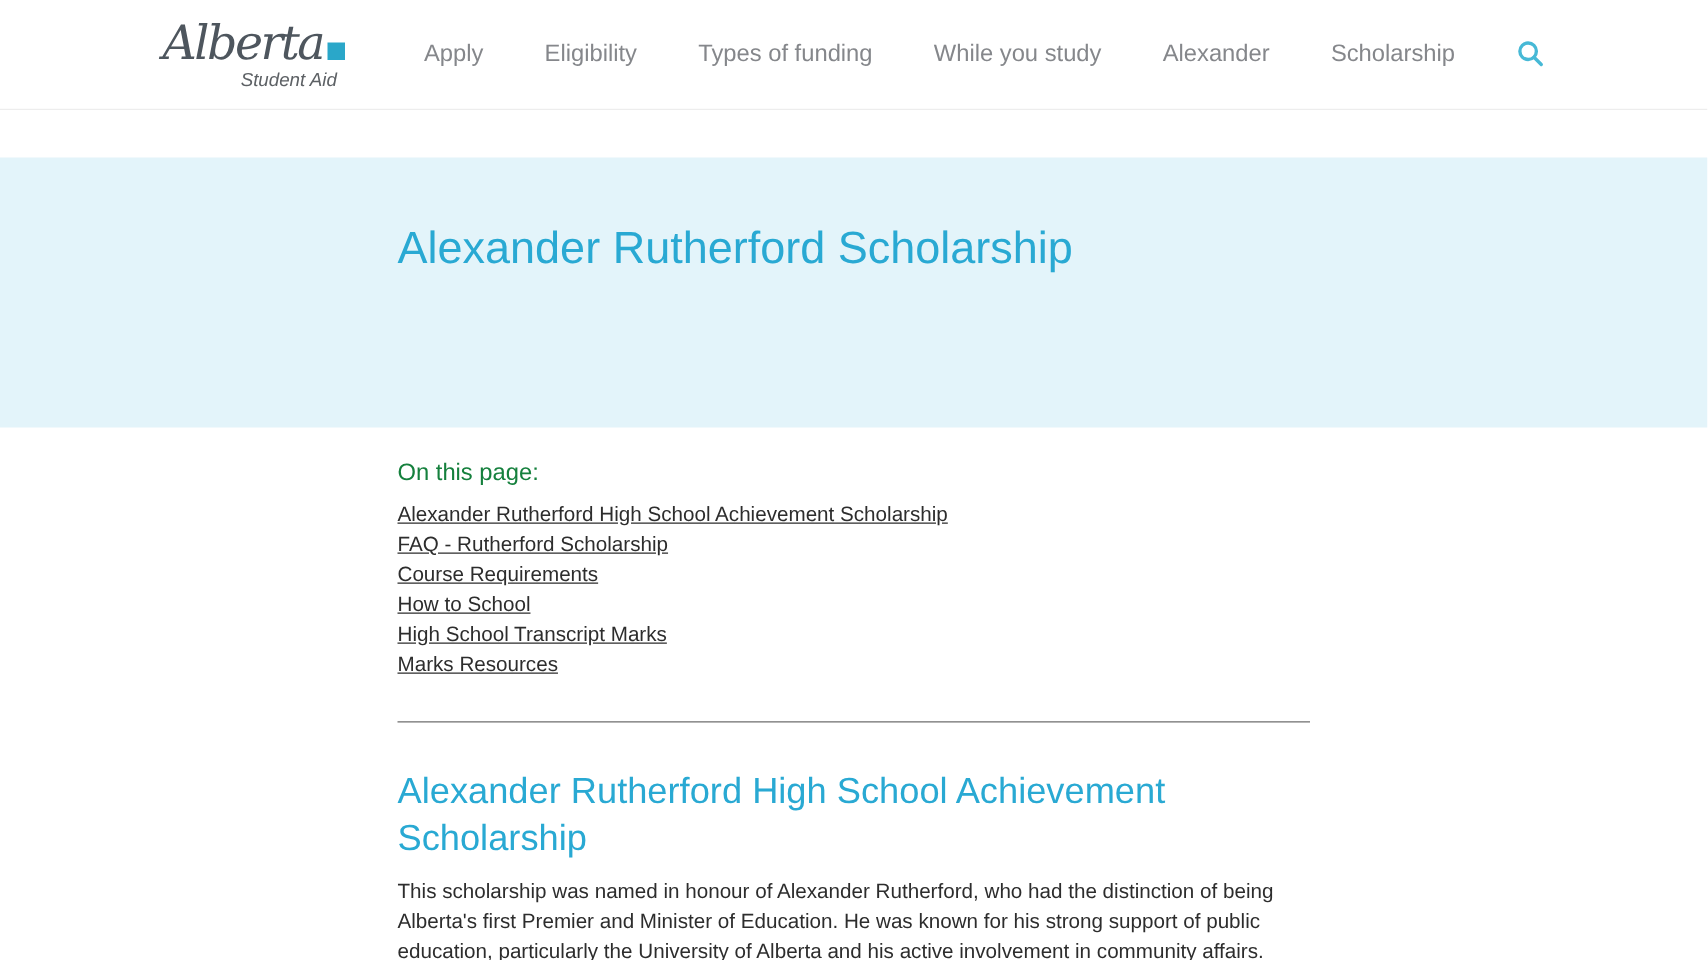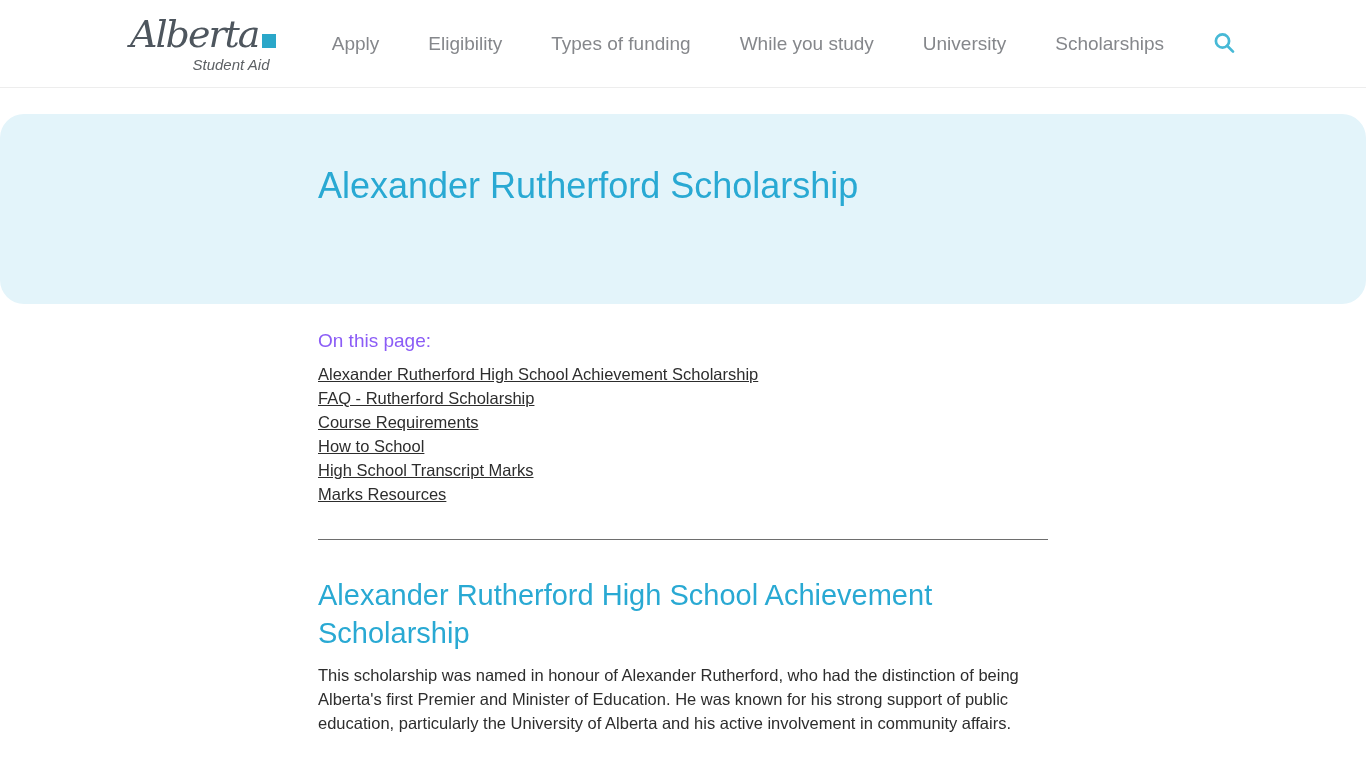--- a/index.html
+++ b/index.html
@@ -58,25 +58,24 @@
     font-size: 19px;
     color: #85878b;
     text-decoration: none;
     cursor: pointer;
     white-space: nowrap;
   }
   .search-btn { display: inline-flex; align-items: center; cursor: pointer; }
 
   
   .hero {
-    margin-top: 26px;
-    height: 190px;
+    margin-top: 38px;
+    height: 216px;
     background: #e3f4fa;
     padding-top: 51px;
-    border-radius: 24px;
   }
   .container { width: 730px; margin: 0 auto; }
   h1.hero-title {
     margin: 0 0 17px 0;
     font-size: 36px;
     font-weight: 400;
     line-height: 42px;
     color: #29a9d3;
   }
   .hero-sub {
@@ -85,21 +84,21 @@
     line-height: 30px;
     color: #2d2d2d;
     max-width: 705px;
   }
 
   
   .toc-heading {
     margin: 26px 0 11px 0;
     font-size: 19px;
     line-height: 21px;
-    color: #8b5cf6;
+    color: #15803d;
   }
   .toc { display: block; }
   .toc-link {
     display: block;
     font-size: 16.5px;
     line-height: 24px;
     color: #2d2d2d;
     text-decoration: underline;
     cursor: pointer;
     width: max-content;
@@ -135,22 +134,22 @@
         <span class="logo-script">Alberta</span>
         <span class="logo-square"></span>
       </div>
       <span class="logo-tagline">Student Aid</span>
     </div>
     <nav class="main-nav">
       <a class="nav-item">Apply</a>
       <a class="nav-item">Eligibility</a>
       <a class="nav-item">Types of funding</a>
       <a class="nav-item">While you study</a>
-      <a class="nav-item">University</a>
-      <a class="nav-item">Scholarships</a>
+      <a class="nav-item">Alexander</a>
+      <a class="nav-item">Scholarship</a>
       <span class="search-btn">
         <svg width="23" height="23" viewBox="0 0 23 23" aria-hidden="true">
           <circle cx="9.5" cy="9" r="6.6" fill="none" stroke="#47b9d6" stroke-width="2.7"></circle>
           <line x1="14.2" y1="13.8" x2="20" y2="19.6" stroke="#47b9d6" stroke-width="2.7" stroke-linecap="round"></line>
         </svg>
       </span>
     </nav>
   </div>
 </header>
 

